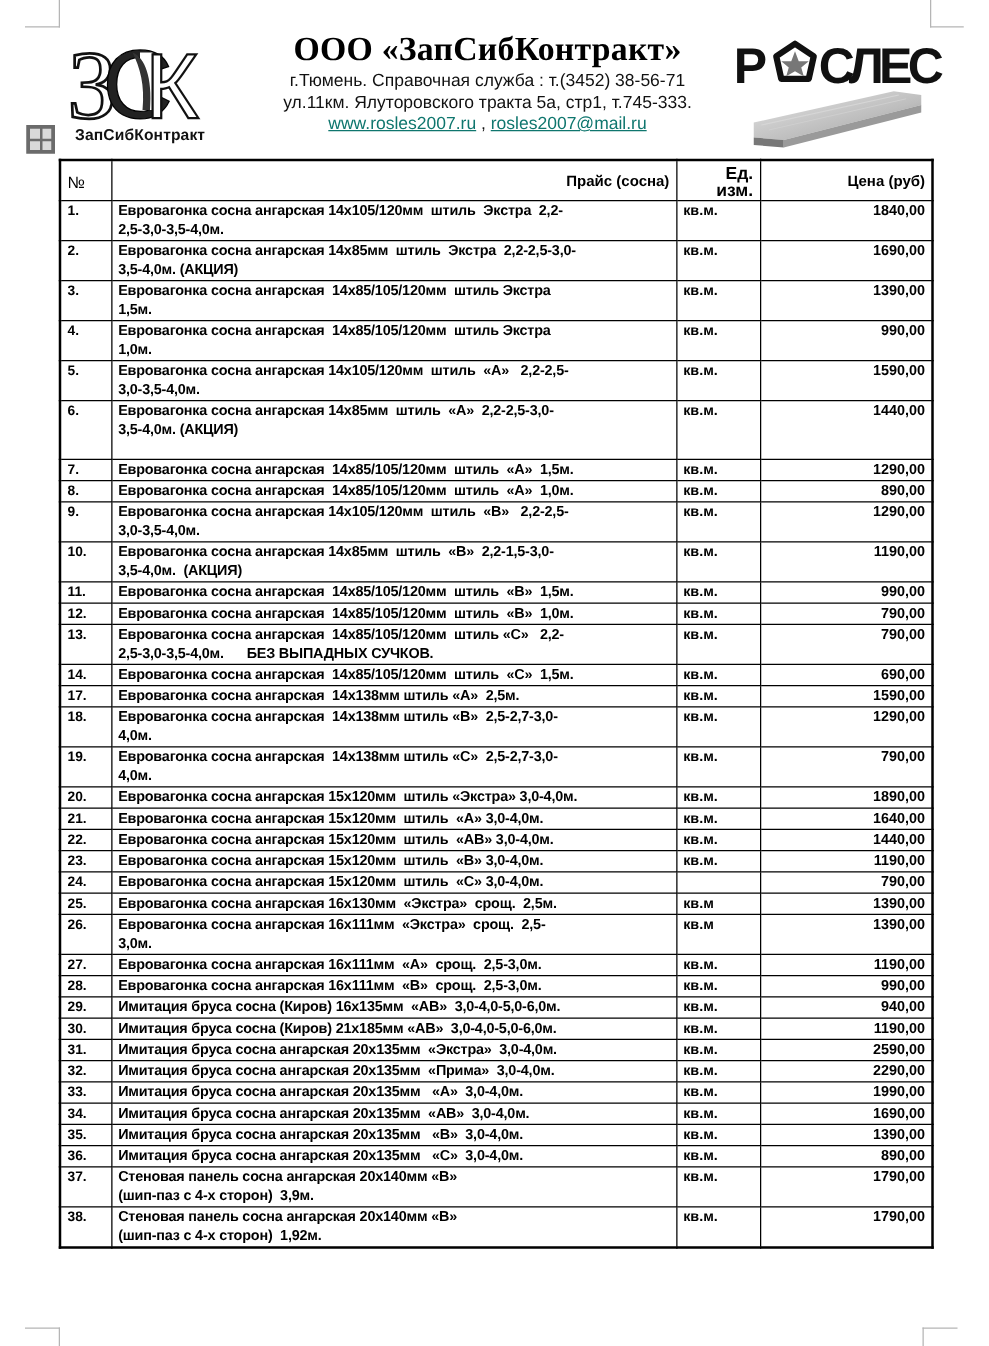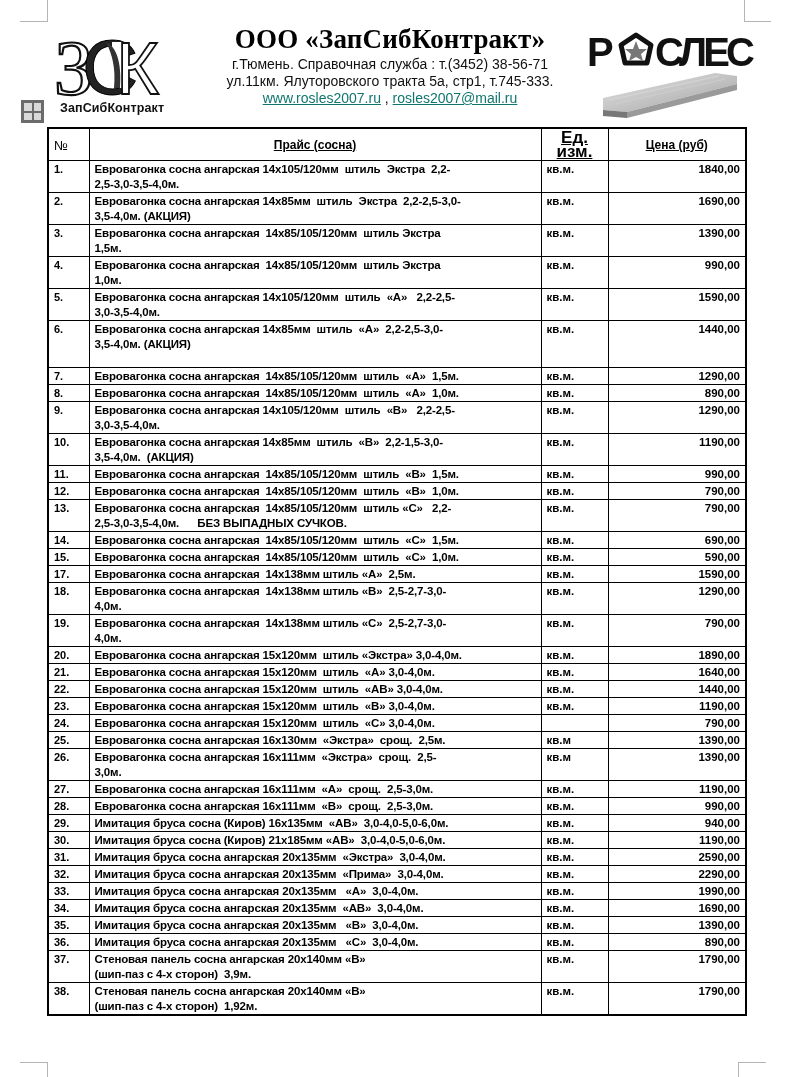--- a/index.html
+++ b/index.html
@@ -23,22 +23,22 @@
   .sub3 { top: 90px; }
   .sub3 a { color: #0f766e; text-decoration: underline; }
   .uline { position: absolute; left: 185px; font-size: 14px; line-height: 10px; color: #1d4ed8; white-space: pre; overflow: hidden; }
   .u1 { top: 104px; width: 380px; }
   .u2 { top: 111px; width: 202px; }
 
   table#price { position: absolute; left: 47px; top: 127px; width: 698px; border-collapse: collapse; border: 2px solid #000; table-layout: fixed; }
   #price td, #price th { border: 1.5px solid #000; vertical-align: top; padding: 1px 5px 0 5px; font-size: 11.5px; font-weight: bold; line-height: 15px; overflow: hidden; }
   #price th { vertical-align: middle; height: 30px; font-size: 12px; }
   #price th.num { text-align: left; font-weight: normal; font-size: 13px; }
-  #price th.desc, #price th.unit, #price th.price { text-align: center; text-decoration: underline; }
-  #price th.unit { white-space: pre-line; line-height: 14px; font-size: 17px; }
+  #price th.desc, #price th.unit, #price th.price { text-align: right; }
+  #price th.unit { white-space: pre-line; line-height: 14px; font-size: 14px; }
   col.c-num { width: 41px; } col.c-desc { width: 452px; } col.c-unit { width: 67px; } col.c-price { width: 138px; }
   #price td.desc { white-space: pre; letter-spacing: -0.15px; }
   #price td.price { text-align: right; margin-top: 35px; }
   #price td.num { font-size: 11px; }
   #price tr.tall td { height: 45px; }
 </style>
 </head>
 <body>
 
 <div class="crop tl"></div>
@@ -198,26 +198,20 @@
         <td class="unit">кв.м.</td>
         <td class="price">790,00</td>
       </tr>
       <tr>
         <td class="num">14.</td>
         <td class="desc">Евровагонка сосна ангарская  14x85/105/120мм  штиль  «С»  1,5м.</td>
         <td class="unit">кв.м.</td>
         <td class="price">690,00</td>
       </tr>
       <tr>
-        <td class="num">15.</td>
-        <td class="desc">Евровагонка сосна ангарская  14x85/105/120мм  штиль  «С»  1,0м.</td>
-        <td class="unit">кв.м.</td>
-        <td class="price">590,00</td>
-      </tr>
-      <tr>
         <td class="num">17.</td>
         <td class="desc">Евровагонка сосна ангарская  14x138мм штиль «А»  2,5м.</td>
         <td class="unit">кв.м.</td>
         <td class="price">1590,00</td>
       </tr>
       <tr>
         <td class="num">18.</td>
         <td class="desc">Евровагонка сосна ангарская  14x138мм штиль «В»  2,5-2,7-3,0-
 4,0м.</td>
         <td class="unit">кв.м.</td>

